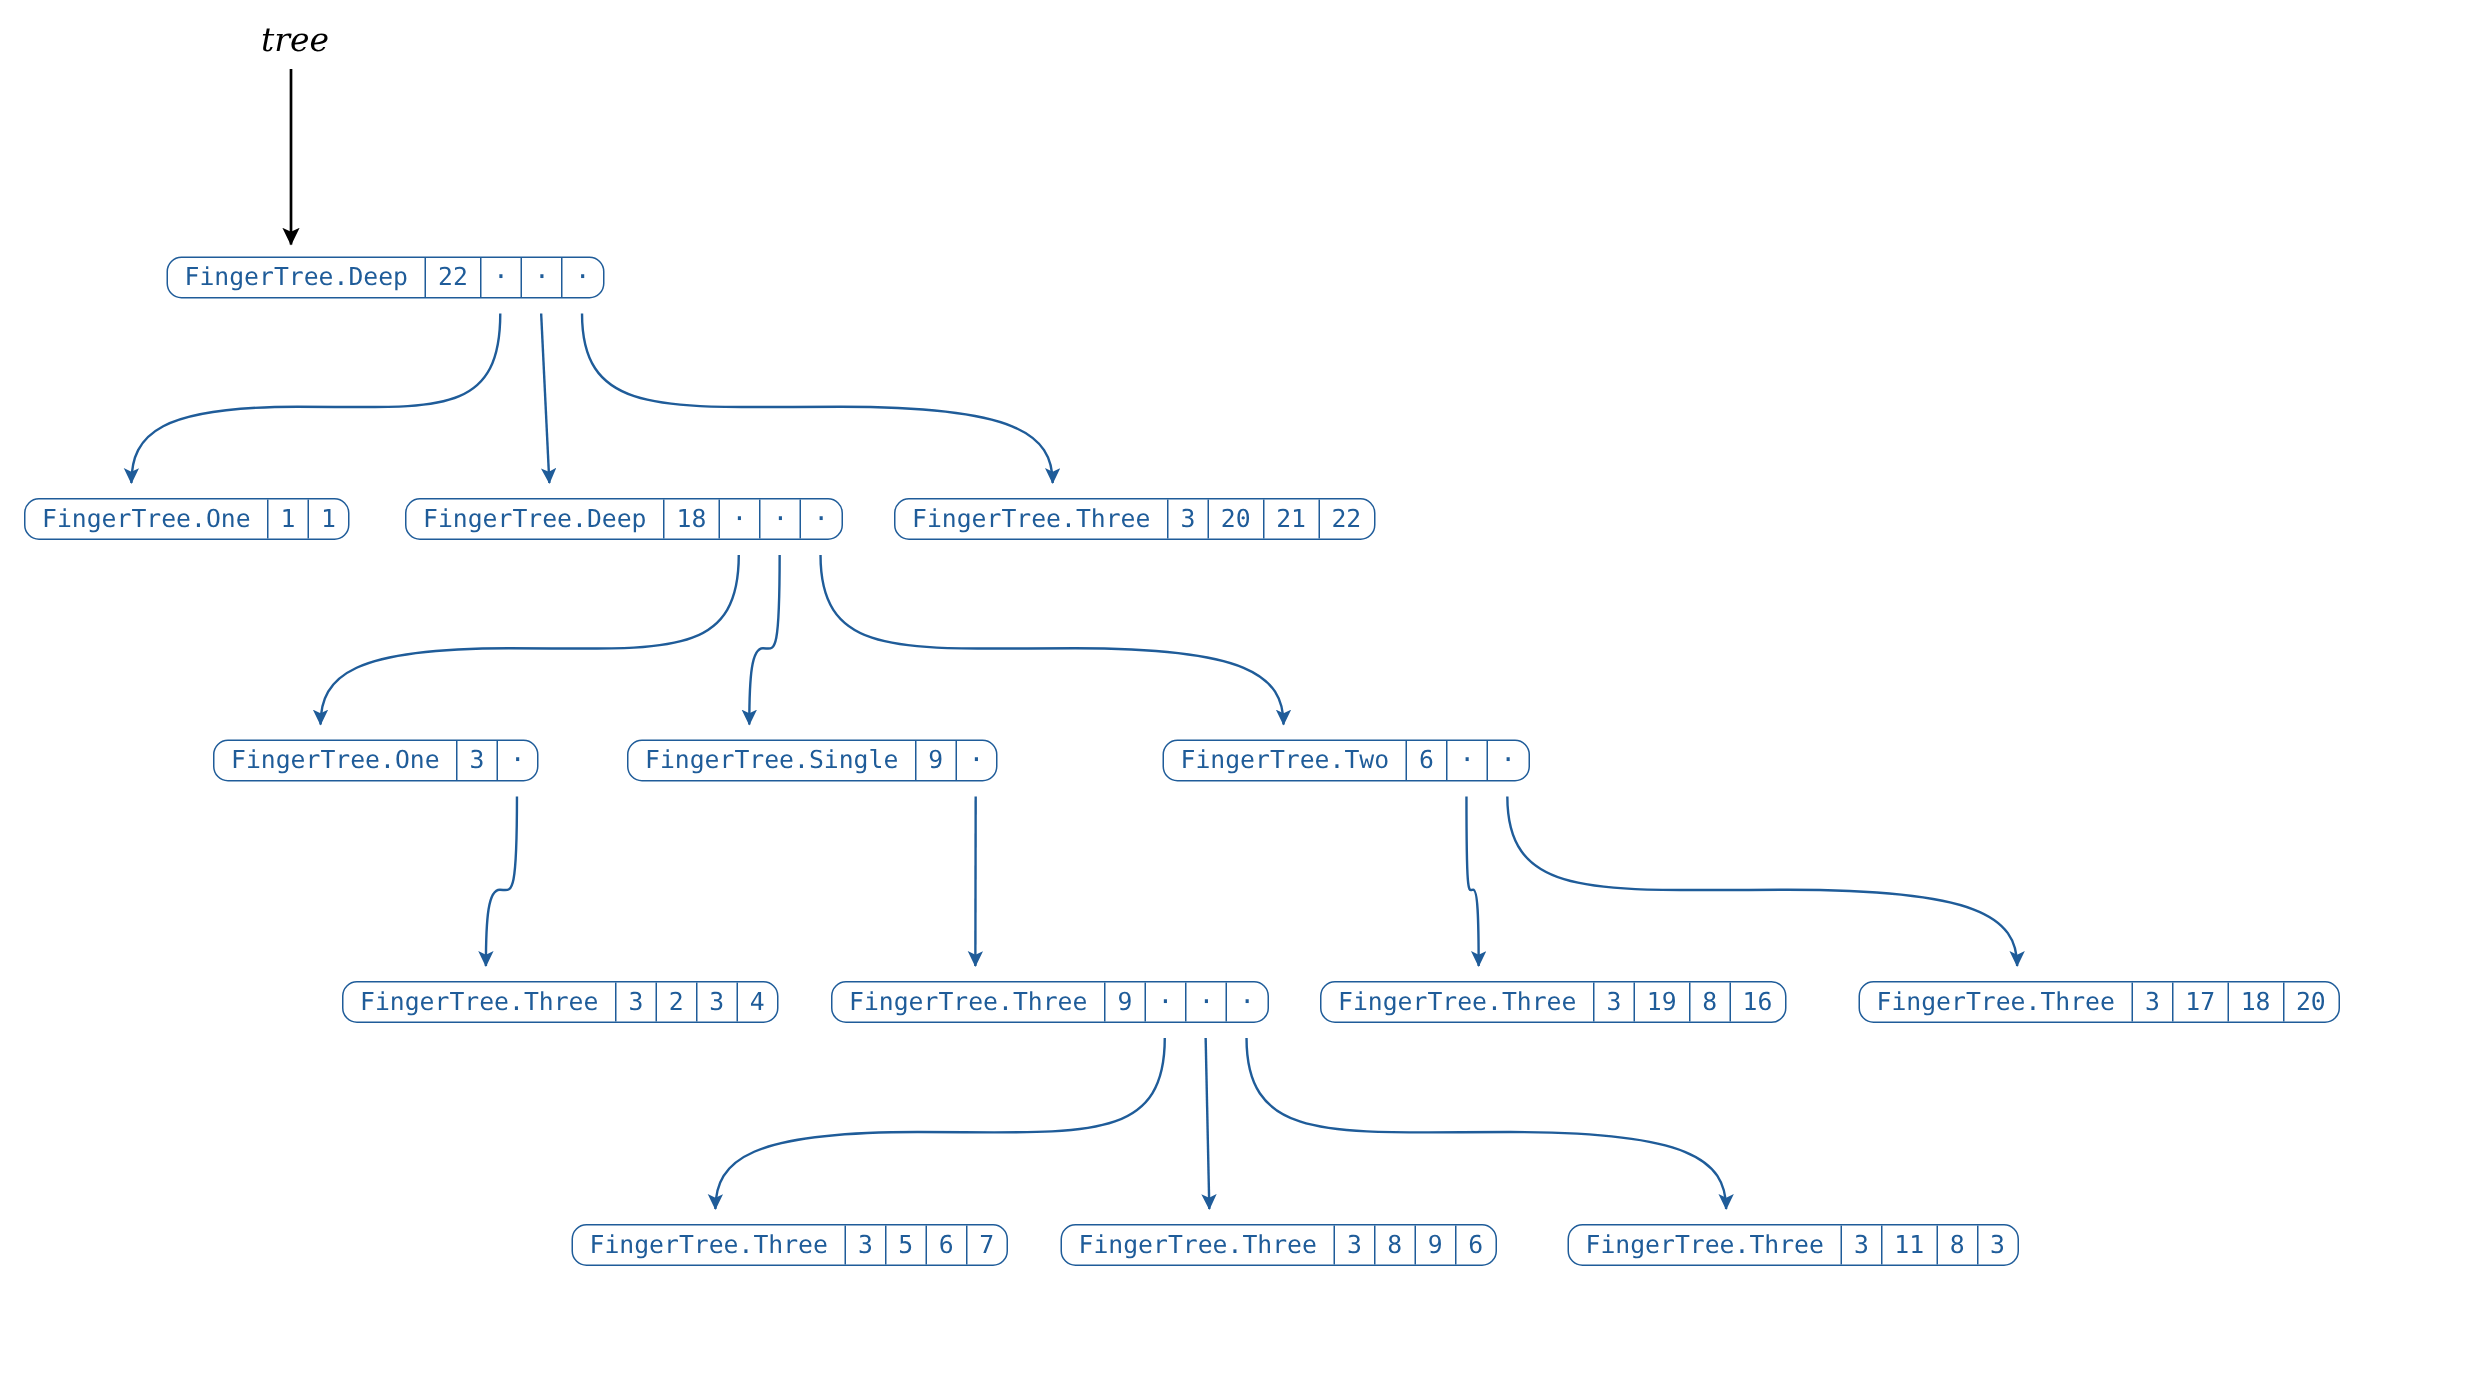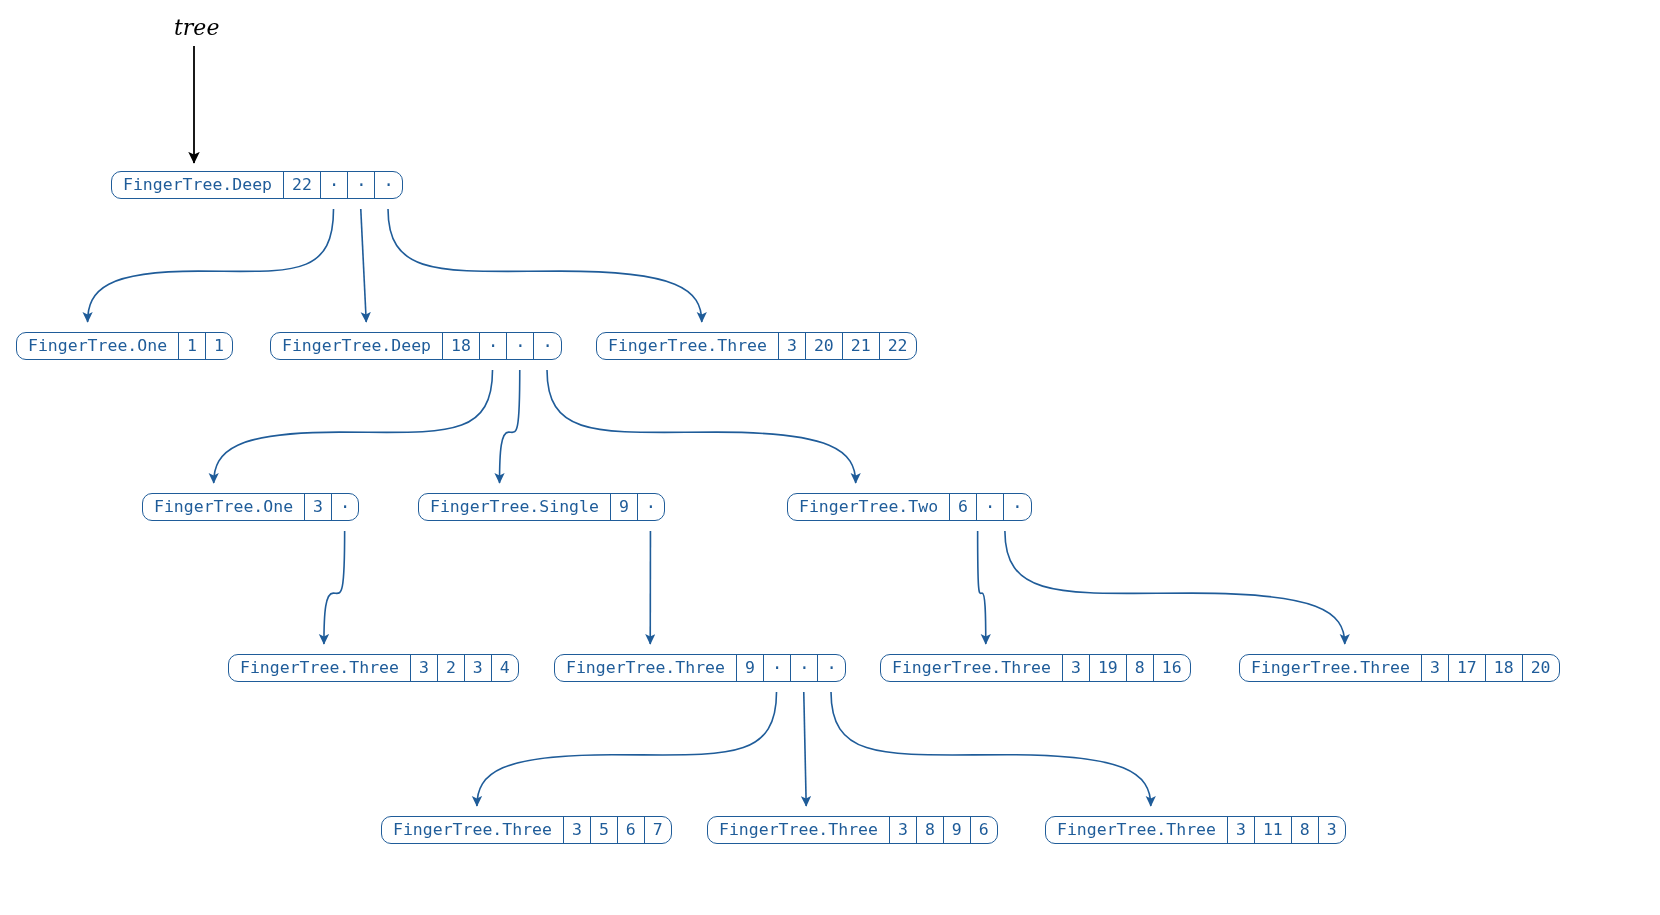--- a/index.html
+++ b/index.html
@@ -105,21 +105,21 @@
       <div class="node" style="left: 142px; top: 493px;">
         <div class="cell label">FingerTree.One</div>
         <div class="cell num">3</div>
         <div class="cell ptr">·</div>
       </div>
       <div class="node" style="left: 418px; top: 493px;">
         <div class="cell label">FingerTree.Single</div>
         <div class="cell num">9</div>
         <div class="cell ptr">·</div>
       </div>
-      <div class="node" style="left: 775px; top: 493px; margin-left: 12px;">
+      <div class="node" style="left: 775px; top: 493px;">
         <div class="cell label">FingerTree.Two</div>
         <div class="cell num">6</div>
         <div class="cell ptr">·</div>
         <div class="cell ptr">·</div>
       </div>
       <div class="node" style="left: 228px; top: 654px;">
         <div class="cell label">FingerTree.Three</div>
         <div class="cell num">3</div>
         <div class="cell num">2</div>
         <div class="cell num">3</div>

